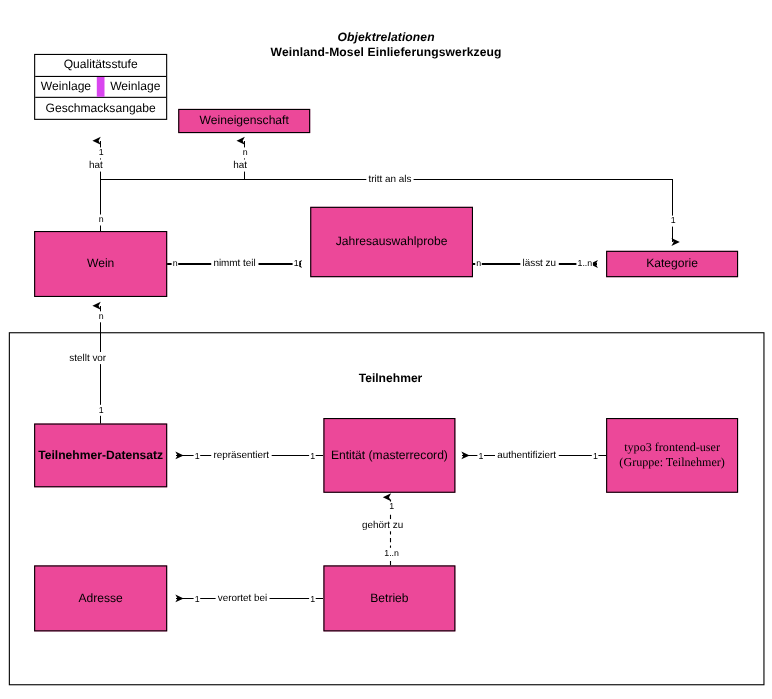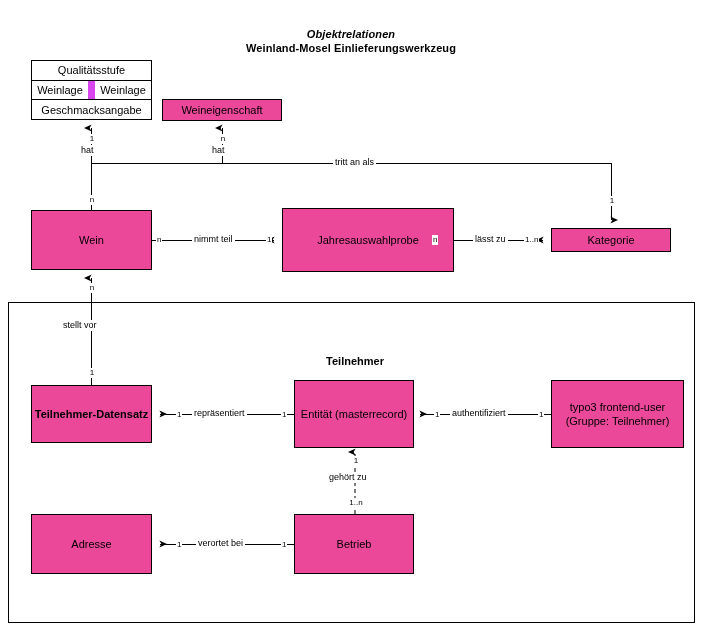--- a/index.html
+++ b/index.html
@@ -159,61 +159,61 @@
     <g stroke="#000" stroke-width="1" fill="none">
       <path d="M355,514 L355,452" stroke-dasharray="4,3" marker-end="url(#arrUp)"></path>
     </g>
   </svg>
 
   <div class="title" style="top:27px;">
     <span class="l1">Objektrelationen</span>
     <span class="l2">Weinland-Mosel Einlieferungswerkzeug</span>
   </div>
 
-  <div class="tablebox" style="left:31px; top:60px; width:121px; height:60px;">
+  <div class="tablebox" style="left:31px; top:49px; width:121px; height:60px;">
     <div class="trow">
       <div class="tcell">Qualitätsstufe</div>
     </div>
     <div class="trow">
       <div class="tcell">Weinlage</div>
       <div class="tcell">Weinlage</div>
     </div>
     <div class="trow">
       <div class="tcell">Geschmacksangabe</div>
     </div>
   </div>
 
   <div class="box" style="left:162px; top:99px; width:120px; height:22px;">
     <span>Weineigenschaft</span>
   </div>
 
   <div class="box" style="left:31px; top:210px; width:121px; height:60px;text-align:right;">
     <span>Wein</span>
   </div>
 
-  <div class="box" style="left:282px; top:208px; width:172px; height:64px;">
+  <div class="box" style="left:282px; top:188px; width:148px; height:64px;">
     <span>Jahresauswahlprobe</span>
   </div>
 
   <div class="box" style="left:551px; top:228px; width:120px; height:24px;">
     <span>Kategorie</span>
   </div>
 
   <div class="group" style="left:8px; top:302px; width:687px; height:321px;"></div>
-  <div class="group-title" style="left:255px; top:354px; width:200px;text-align:center;">Teilnehmer</div>
+  <div class="group-title" style="left:255px; top:337px; width:200px;text-align:center;">Teilnehmer</div>
 
   <div class="box" style="left:31px; top:385px; width:121px; height:58px;font-weight:bold;">
     <span>Teilnehmer-Datensatz</span>
   </div>
 
   <div class="box" style="left:294px; top:380px; width:120px; height:68px;">
     <span>Entität (masterrecord)</span>
   </div>
 
-  <div class="box" style="left:551px; top:380px; width:133px; height:68px;">
+  <div class="box" style="left:551px; top:380px; width:120px; height:68px;font-family:Liberation Serif, serif;">
     <div>
       <span>typo3 frontend-user</span>
       <span>(Gruppe: Teilnehmer)</span>
     </div>
   </div>
 
   <div class="box" style="left:31px; top:514px; width:121px; height:60px;">
     <span>Adresse</span>
   </div>
 

